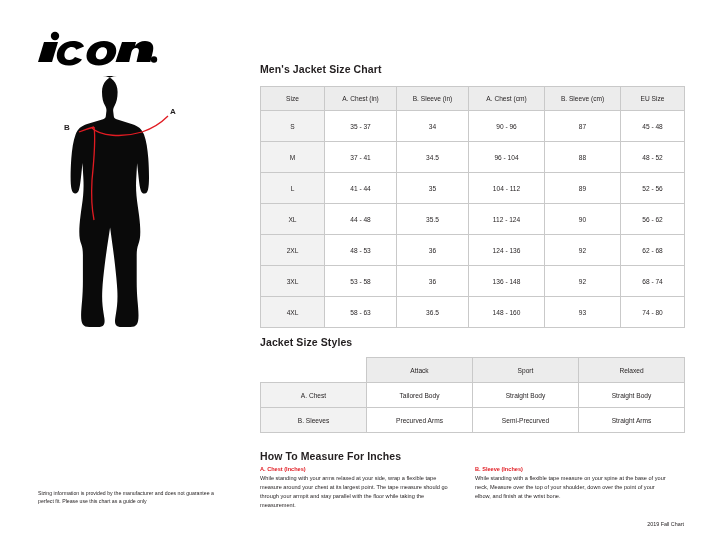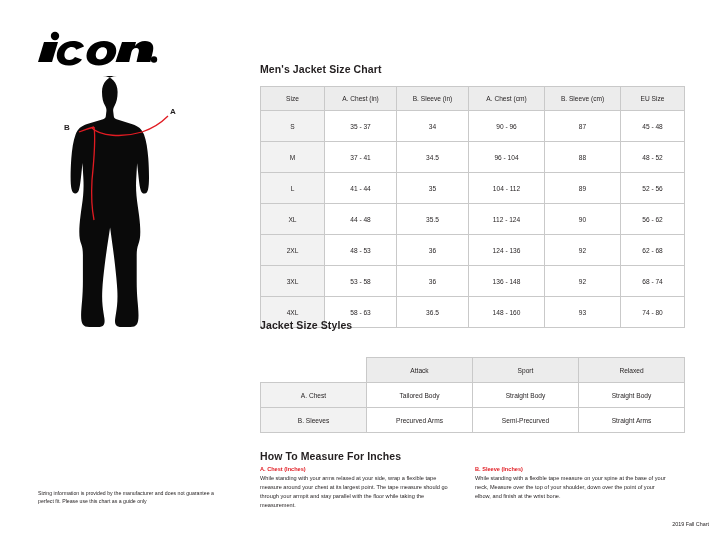--- a/index.html
+++ b/index.html
@@ -57,30 +57,29 @@
     color: #231f20;
   }
 
   
   .right-col {
     position: absolute;
     left: 260px;
     top: 0;
     width: 424px;
     height: 412px;
-    padding-left: 25px;
   }
   .section-title {
     font-size: 10.5px;
     font-weight: bold;
     color: #231f20;
     letter-spacing: 0.1px;
   }
   #main-title { position: absolute; left: 0; top: 63px; }
-  #styles-title { position: absolute; left: 0; top: 319px; }
+  #styles-title { position: absolute; left: 0; top: 336px; }
   #measure-title { position: absolute; left: 0; top: 450px; }
 
   table {
     border-collapse: collapse;
     table-layout: fixed;
   }
   table td, table th {
     border: 1px solid #c9c9c9;
     font-size: 6.6px;
     font-weight: normal;

